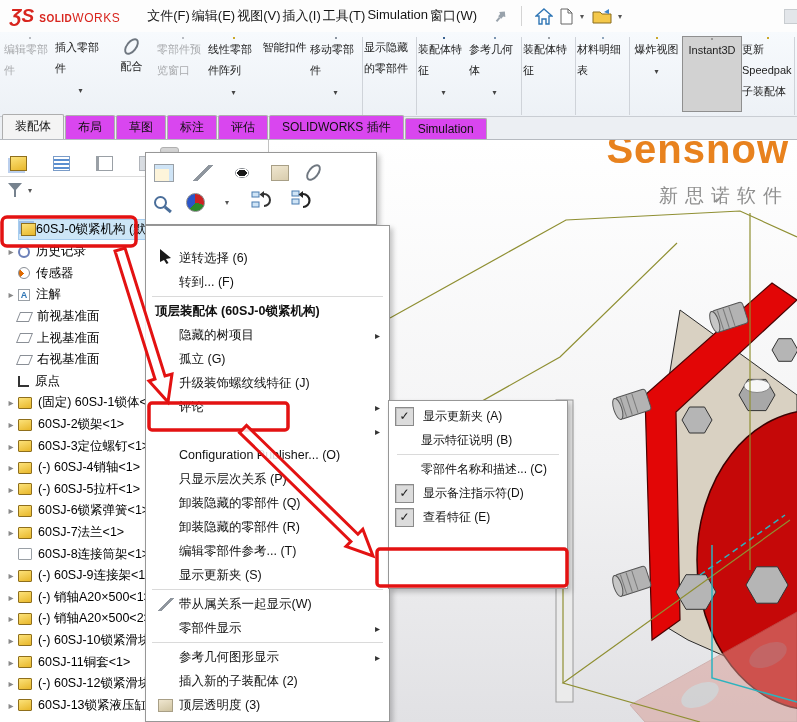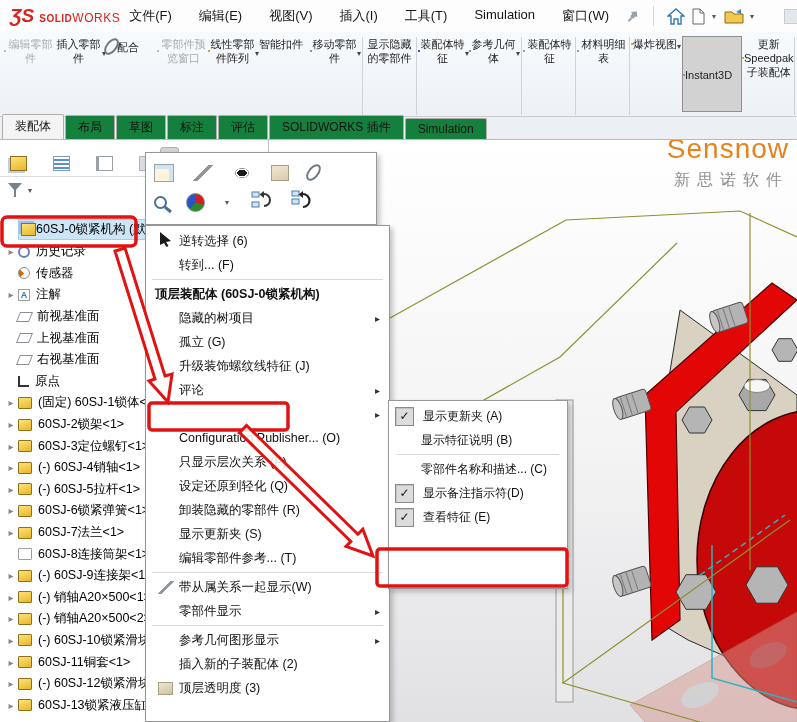--- a/index.html
+++ b/index.html
@@ -6,36 +6,36 @@
   #app{position:relative;width:797px;height:722px;overflow:hidden;background:#fff;
        font-family:"Liberation Sans",sans-serif;-webkit-user-select:none;user-select:none}
 
   
   .titlebar{position:absolute;left:0;top:0;width:797px;height:32px;background:#fdfdfd;
             display:flex;align-items:center;z-index:5}
   .logo{display:flex;align-items:baseline;margin-left:10px;color:#d8251e;white-space:nowrap}
   .logo-mark{font-weight:bold;font-style:italic;font-size:19px;margin-right:5px}
   .logo-bold{font-weight:bold;font-size:10px;letter-spacing:.5px}
   .logo-light{font-size:12px;letter-spacing:.5px}
-  .menubar{display:flex;margin-left:8px;gap:25px;font-size:13px;color:#151515;white-space:nowrap}
+  .menubar{display:flex;margin-left:26px;font-size:13px;color:#151515;white-space:nowrap}
   .menu-item{padding:2px 1px;cursor:default}
   .pin{margin-left:16px;display:flex;align-items:center}
   .qsep{width:1px;height:20px;background:#d4d4d4;margin:0 12px}
   .qicons{display:flex;align-items:center;gap:4px}
   .qi{display:flex;align-items:center;padding:1px}
   .qcaret{font-size:8px;color:#555;margin:0 3px 0 1px}
   .qi-edge{position:absolute;right:-5px;top:9px;width:16px;height:13px;background:#dde1e6;
            border:1px solid #bcc0c6;opacity:.8}
 
   
   .ribbon{position:absolute;top:32px;left:0;width:797px;height:85px;
           background:linear-gradient(#f7fafd,#edf1f6);border-bottom:1px solid #c9cdd3;
           display:flex;align-items:flex-start;padding:4px 0 0 4px;box-sizing:border-box;overflow:hidden}
-  .rbtn{width:51px;flex:none;display:flex;align-items:center;
-        font-size:11px;line-height:14px;color:#222;text-align:center;padding-top:1px;cursor:default}
+  .rbtn{width:51px;flex:none;display:flex;flex-direction:column;align-items:center;
+        font-size:11px;line-height:21px;color:#222;text-align:left;padding-top:1px;cursor:default}
   .rbtn.active{width:60px;background:#d2d2d2;border:1px solid #8f8f8f;height:76px;box-sizing:border-box}
   .rbtn.disabled{color:#a9abae}
   .rcaret{font-size:8px;color:#444;height:9px;margin-top:1px}
   .rsep{width:1px;flex:none;align-self:stretch;background:#cfd3d9;margin:1px 1px}
   .edit-component-icon{background:linear-gradient(#eef1f4,#d9dde2);border:1px solid #b8bcc2}
   .insert-component-icon{background:linear-gradient(140deg,#f6d23c 62%,#3f85c8 62%)}
   .mate-icon{width:11px!important;height:19px!important;border:2.5px solid #6f7780;border-radius:6px/10px;
              transform:rotate(38deg);background:transparent}
   .component-preview-icon{background:#eceff2;border:1px solid #b8bcc2}
   .linear-pattern-icon{background:conic-gradient(#f6d23c 0 25%,#fff 25% 50%,#f6d23c 50% 75%,#fff 75%);border:1px solid #caa92c}
@@ -47,30 +47,30 @@
   .motion-study-icon{background:radial-gradient(circle at 38% 60%,#b9bfc6 44%,#e8ebee 45%);border:1px solid #9aa0a6}
   .bom-icon{background:linear-gradient(#dfe7ef,#c8d4e0);border:1px solid #8fa6bc;box-shadow:inset 0 5px 0 #4a7cb0}
   .exploded-view-icon{background:linear-gradient(20deg,#f6d23c 60%,#fff 60%);border:1px solid #caa92c}
   .instant3d-icon{background:linear-gradient(135deg,#fff 18%,#f6d23c 18% 55%,#4a90d0 55%);border:1px solid #999}
   .update-speedpak-icon{background:linear-gradient(140deg,#f6d23c 60%,#f0a500 60%);border:1px solid #caa92c}
 
   
   .tabbar{position:absolute;top:117px;left:0;width:797px;height:23px;background:#eceff3;
           border-bottom:1px solid #b6bac0;display:flex;align-items:flex-end;padding-left:2px;
           box-sizing:border-box;z-index:4}
-  .tab{font-size:12px;color:#111;background:#15803d;border:1px solid #aeaeae;border-bottom:none;
+  .tab{font-size:12px;color:#111;background:#d946ef;border:1px solid #aeaeae;border-bottom:none;
        padding:3px 12px;margin-right:1px;border-radius:2px 2px 0 0;white-space:nowrap;cursor:default}
   .tab.active{background:#f4f4f4;padding-bottom:4px}
 
   
   .viewport{position:absolute;left:268px;top:140px;width:529px;height:582px;z-index:1;
             background:linear-gradient(#ffffff 0%,#f3f3f4 55%,#e1e1e4 100%)}
   .brand{position:absolute;top:-7px;right:8px;text-align:right;z-index:2}
-  .brand-name{font-size:28px;font-weight:normal;color:#e8821e;letter-spacing:1px;line-height:32px}
-  .brand-sub{font-size:16px;color:#8f8f8f;letter-spacing:7px;margin-top:5px}
+  .brand-name{font-size:40px;font-weight:bold;color:#e8821e;letter-spacing:1px;line-height:32px}
+  .brand-sub{font-size:19px;color:#8f8f8f;letter-spacing:7px;margin-top:18px}
   .model{position:absolute;left:0;top:0}
 
   
   .panel{position:absolute;left:0;top:140px;width:268px;height:582px;background:#fff;z-index:2;
          border-right:1px solid #c2c2c2;overflow:hidden}
   .panel-tabs{height:26px;margin-top:10px;border-bottom:1px solid #dcdcdc;display:flex;
               align-items:center;gap:26px;padding-left:10px}
   .ptab{width:17px;height:15px}
   .featuremanager-tab-icon{background:linear-gradient(160deg,#fce27a,#e8b72a);border:1px solid #8f6f1c;box-shadow:-2px 2px 0 rgba(120,160,220,.5)}
   .propertymanager-tab-icon{background:repeating-linear-gradient(#fff 0 2px,#5b8fd0 2px 4px);border:1px solid #7a9cc8}
@@ -107,21 +107,21 @@
   .cmt-row{display:flex;align-items:center;gap:19px}
   .cmt-row .icon{cursor:default}
   .preview-window-icon{width:20px;height:18px;background:#fdf4da;border:1px solid #9aa0a6;box-shadow:inset -4px 4px 0 #cfe4f6}
   .hide-components-icon{width:20px;height:16px;background:linear-gradient(135deg,transparent 44%,#8f969e 44% 56%,transparent 56%)}
   .show-components-icon{width:20px;height:16px;background:radial-gradient(ellipse 9px 6px at 50% 50%,#1a1a1a 52%,transparent 53%),radial-gradient(ellipse 10px 7px at 50% 50%,transparent 62%,#7a7f85 63%,transparent 75%)}
   .change-transparency-icon{width:18px;height:16px;background:linear-gradient(160deg,#efe6cf,#d9cdae);border:1px solid #a89f86}
   .zoom-to-selection-icon{width:13px;height:13px;border:2px solid #4a6e9a;border-radius:50%;position:relative}
   .zoom-to-selection-icon::after{content:"";position:absolute;width:8px;height:2.5px;background:#4a6e9a;right:-7px;bottom:-4px;transform:rotate(40deg)}
   .appearance-icon{width:19px;height:19px;border-radius:50%;background:conic-gradient(#cc2222 0 30%,#2a8a2a 30% 62%,#2a55c8 62%);border:1px solid #888}
 
-  .cm{left:145px;top:225px;width:245px;height:497px;z-index:30;padding-top:3px;overflow:hidden}
+  .cm{left:145px;top:225px;width:245px;height:497px;z-index:30;padding-top:20px;overflow:hidden}
   .mitem{height:24px;display:flex;align-items:center;font-size:12.5px;color:#111;padding-left:6px;position:relative;cursor:default}
   .mico{width:27px;display:flex;justify-content:center;align-items:center;flex:none}
   .mlabel{flex:1;white-space:nowrap}
   .marrow{position:absolute;right:9px;color:#333;font-size:10px}
   .mitem.header{font-weight:bold;padding-left:9px}
   .msep{height:1px;background:#dadada;margin:2px 6px}
   .hide-slash-icon{width:16px;height:13px;background:linear-gradient(135deg,transparent 44%,#8f969e 44% 58%,transparent 58%)}
   .transparency-small-icon{width:15px;height:13px;background:linear-gradient(160deg,#efe6cf,#cfc3a0);border:1px solid #a89f86}
 
   .submenu{left:388px;top:400px;width:180px;height:189px;z-index:35;padding-top:3px;overflow:hidden}
@@ -554,33 +554,33 @@
       <div class="mitem">
         <span class="mico"></span>
         <span class="mlabel">Configuration Publisher... (O)</span>
       </div>
       <div class="mitem">
         <span class="mico"></span>
         <span class="mlabel">只显示层次关系 (P)</span>
       </div>
       <div class="mitem">
         <span class="mico"></span>
-        <span class="mlabel">设定还原到轻化 (Q)</span>
+        <span class="mlabel">卸装隐藏的零部件 (Q)</span>
       </div>
       <div class="mitem">
         <span class="mico"></span>
         <span class="mlabel">卸装隐藏的零部件 (R)</span>
       </div>
       <div class="mitem">
         <span class="mico"></span>
+        <span class="mlabel">编辑零部件参考... (T)</span>
+      </div>
+      <div class="mitem">
+        <span class="mico"></span>
         <span class="mlabel">显示更新夹 (S)</span>
-      </div>
-      <div class="mitem">
-        <span class="mico"></span>
-        <span class="mlabel">编辑零部件参考... (T)</span>
       </div>
       <div class="msep"></div>
       <div class="mitem">
         <span class="mico">
           <span class="icon hide-slash-icon"></span>
         </span>
         <span class="mlabel">带从属关系一起显示(W)</span>
       </div>
       <div class="mitem">
         <span class="mico"></span>

